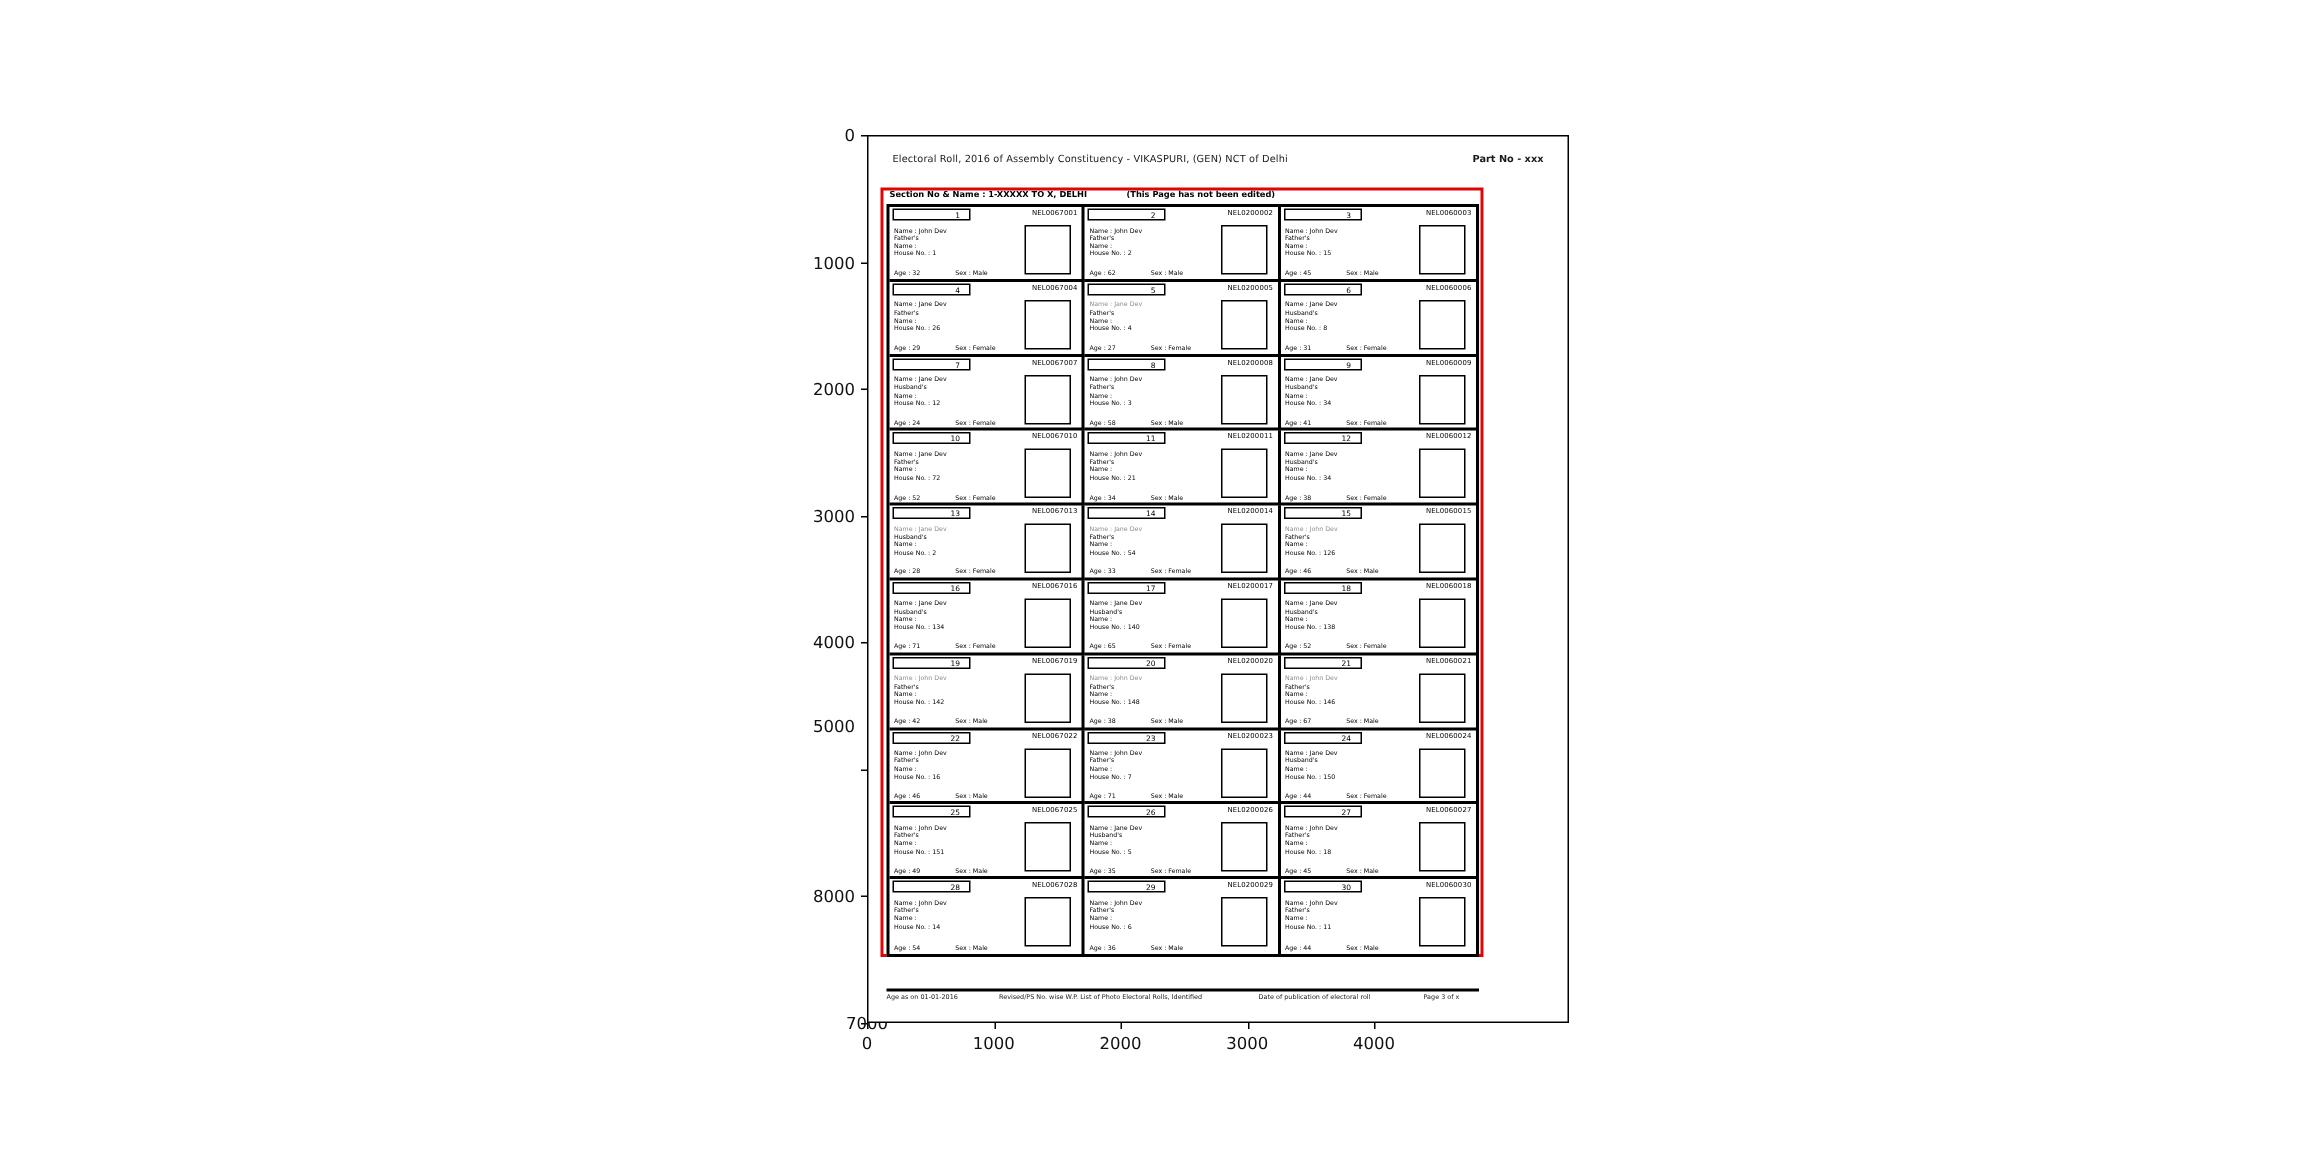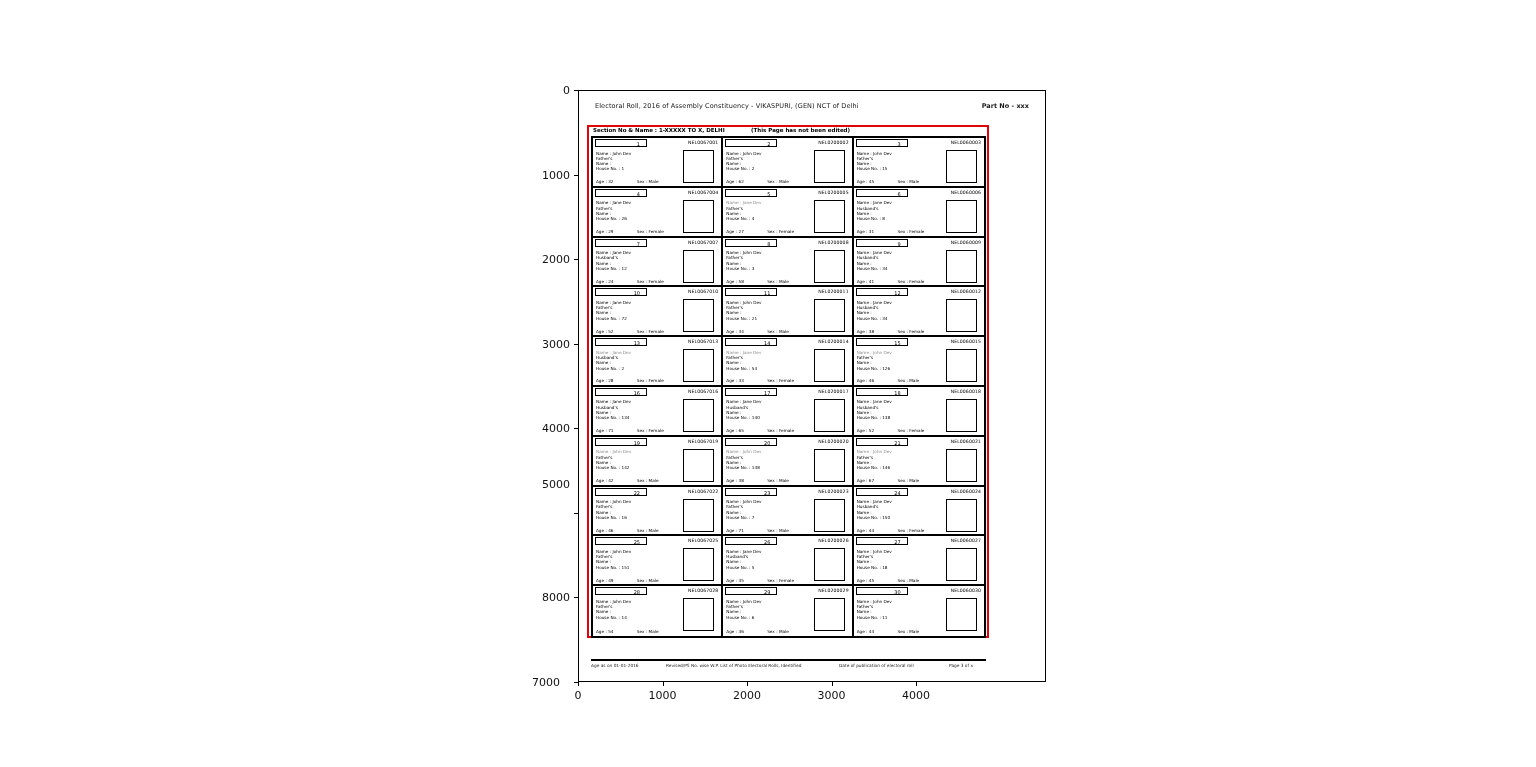--- a/index.html
+++ b/index.html
@@ -69,21 +69,21 @@
       <div class="ytick-label" style="left: 526px; top: 253.14px;">2000</div>
       <div class="ytick-mark" style="left: 574px; top: 343.71px;"></div>
       <div class="ytick-label" style="left: 526px; top: 337.71px;">3000</div>
       <div class="ytick-mark" style="left: 574px; top: 428.28px;"></div>
       <div class="ytick-label" style="left: 526px; top: 422.28px;">4000</div>
       <div class="ytick-mark" style="left: 574px; top: 512.85px;"></div>
       <div class="ytick-label" style="left: 526px; top: 478px;">5000</div>
       <div class="ytick-mark" style="left: 574px; top: 597.42px;"></div>
       <div class="ytick-label" style="left: 526px; top: 591.42px;">8000</div>
       <div class="ytick-mark" style="left: 574px; top: 681.99px;"></div>
-      <div class="ytick-label" style="left: 516px; top: 675.99px;">7000</div>
+      <div class="ytick-label" style="left: 548px; top: 675.99px;">7000</div>
     </div>
 
   <div id="axes">
 
     <div id="doc-title">Electoral Roll, 2016 of Assembly Constituency - VIKASPURI, (GEN) NCT of Delhi</div>
     <div id="doc-partno">Part No - xxx</div>
 
     <div id="red-box"></div>
 
     <div id="section-row">

